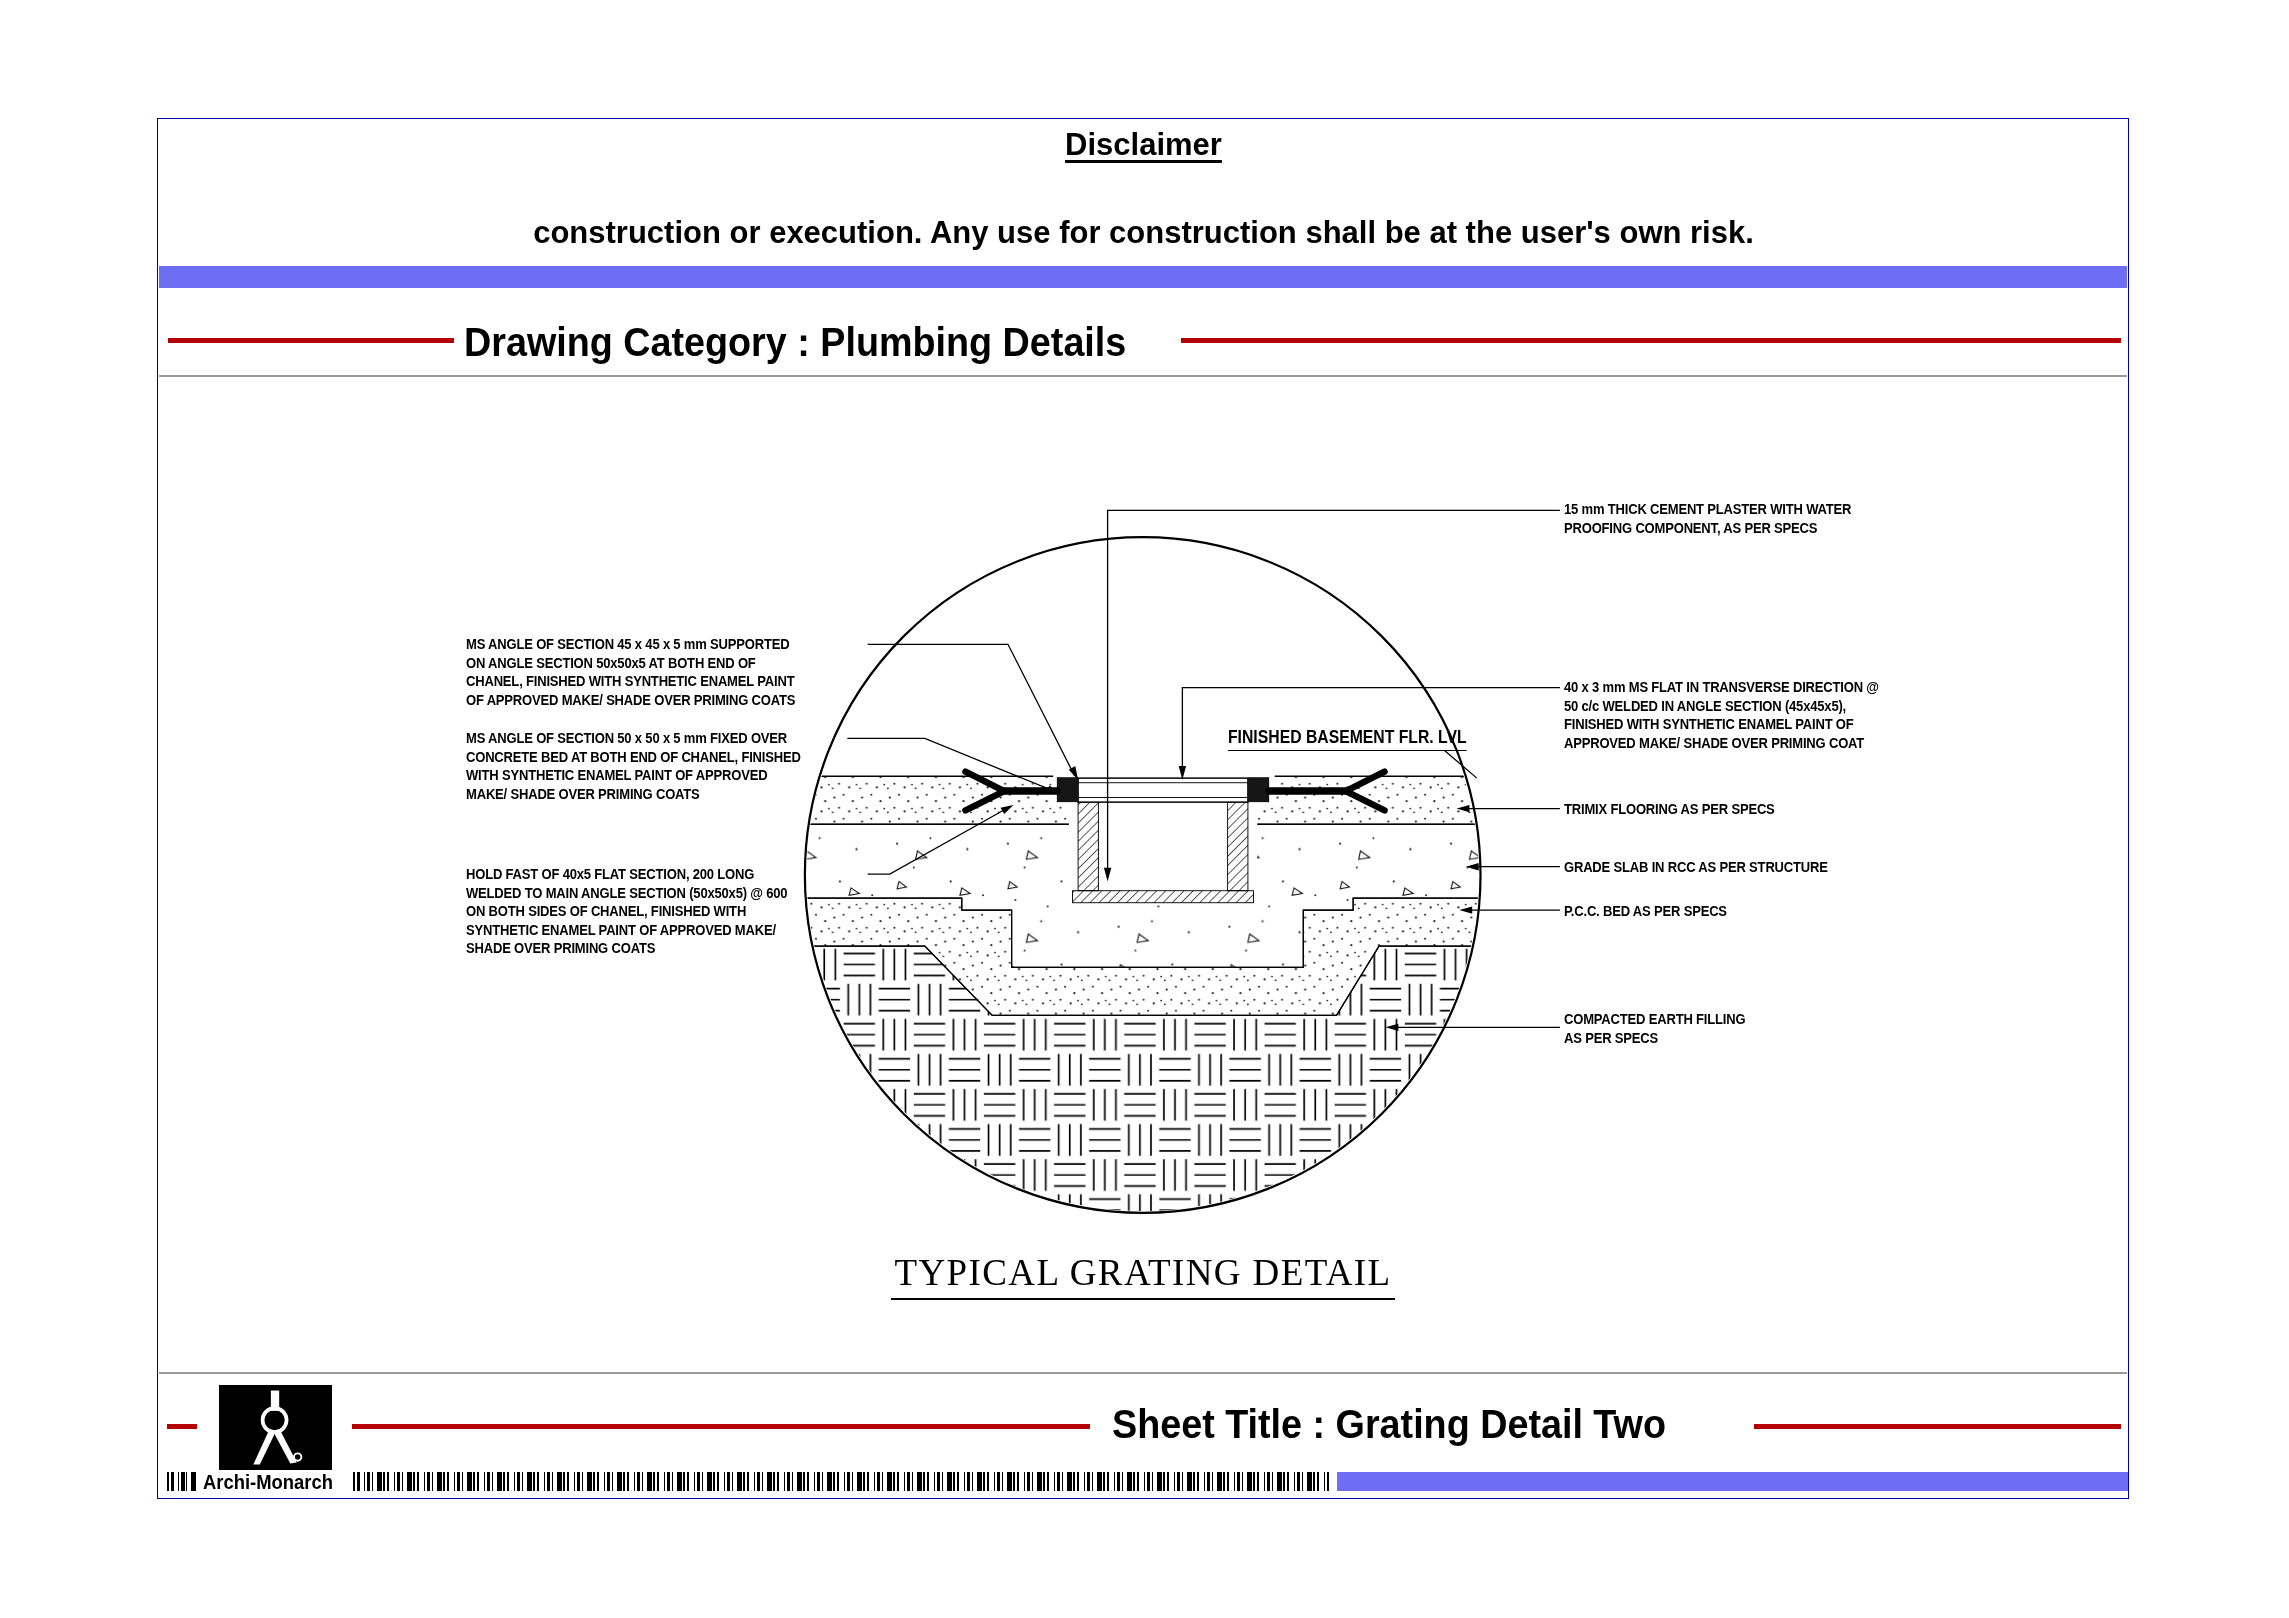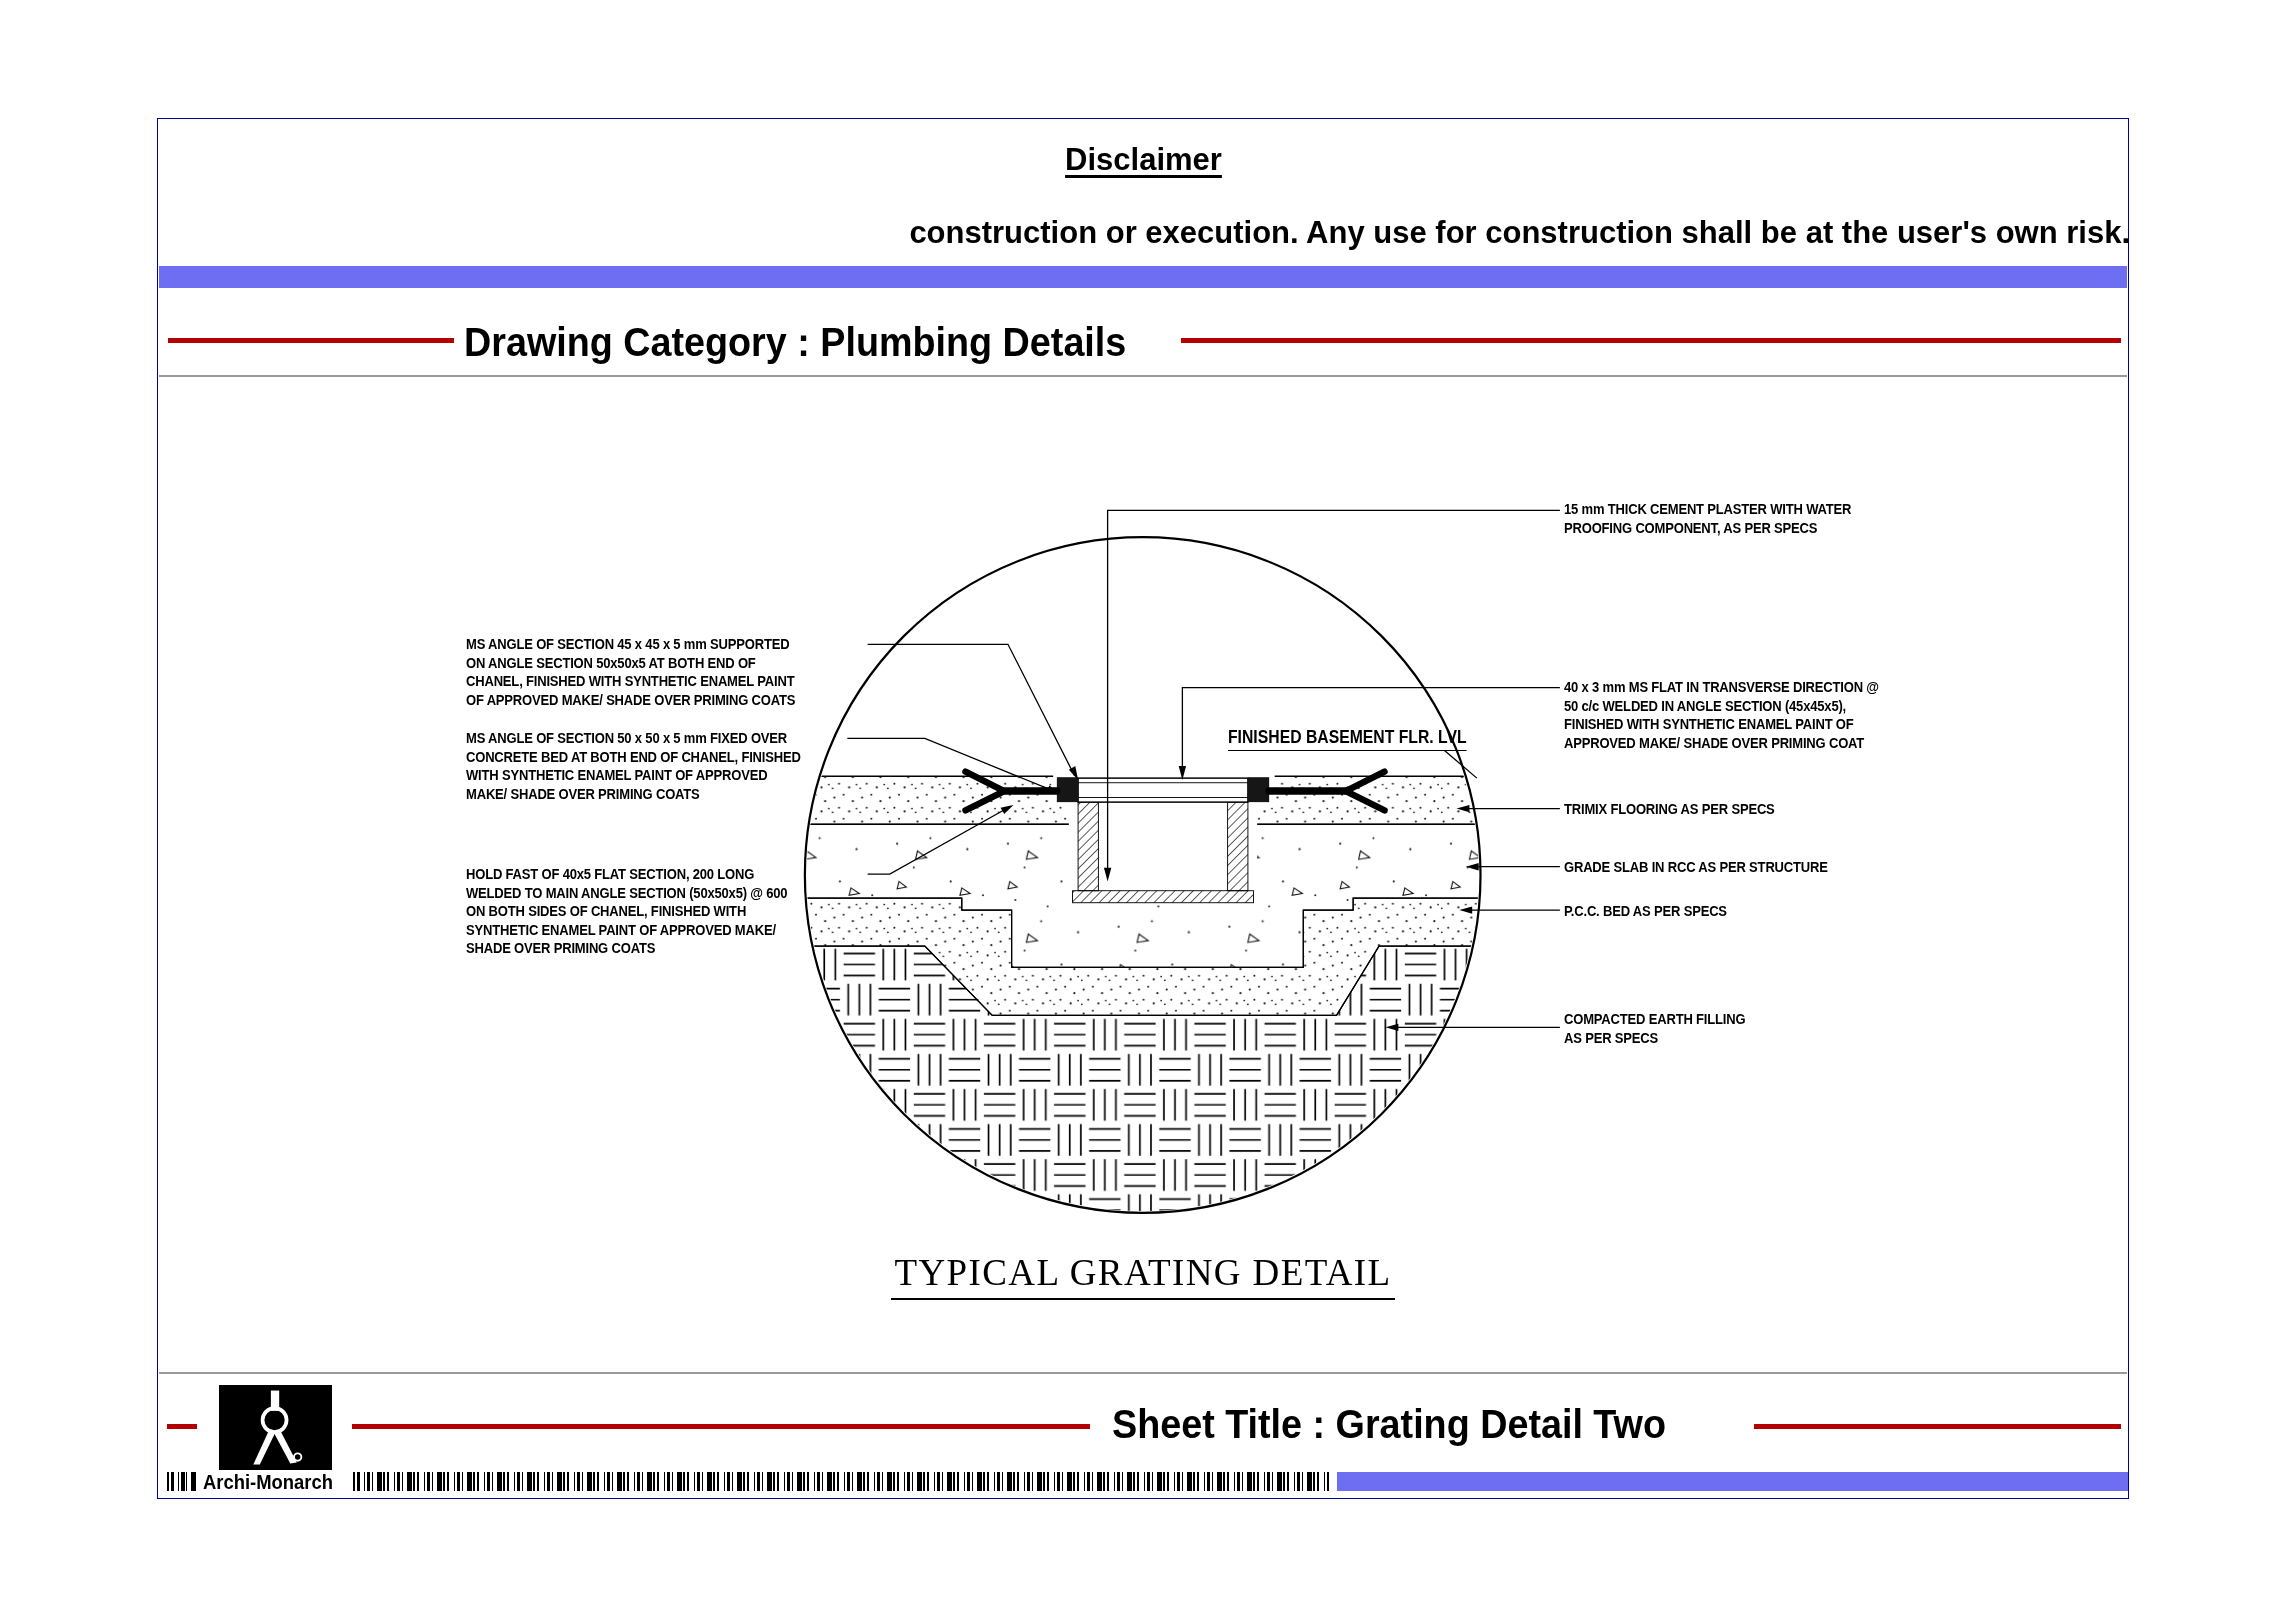--- a/index.html
+++ b/index.html
@@ -4,24 +4,24 @@
 <style>
   html,body{margin:0;padding:0;background:#fff;}
   .page{position:relative;width:2290px;height:1619px;background:#fff;overflow:hidden;
         font-family:"Liberation Sans","DejaVu Sans",sans-serif;color:#000;}
   .abs{position:absolute;}
   .frame{left:157px;top:118px;width:1970px;height:1379px;border:1.8px solid #0000a0;}
   .bluebar{background:#6e6ef2;}
   .redline{background:#b30000;height:4.6px;}
   .grayline{background:#9a9a9a;height:1.8px;}
   .center{text-align:center;}
-  .disc-title{left:157px;top:142px;width:1973px;font-size:31px;font-weight:bold;}
+  .disc-title{left:157px;top:127px;width:1973px;font-size:31px;font-weight:bold;}
   .disc-title span{text-decoration:underline;text-underline-offset:4.6px;}
   .disc-line1{left:157px;top:174px;width:1973px;font-size:31px;font-weight:bold;}
-  .disc-line2{left:157px;top:215px;width:1973px;font-size:31px;font-weight:bold;text-align:right;}
+  .disc-line2{left:157px;top:215px;width:1973px;font-size:31px;font-weight:bold;}
   .cat-text{left:464px;top:319px;font-size:41px;font-weight:bold;transform:scaleX(0.92);transform-origin:left top;white-space:nowrap;}
   .sheet-text{left:1112px;top:1401px;font-size:41px;font-weight:bold;transform:scaleX(0.92);transform-origin:left top;white-space:nowrap;}
   .callout{font-size:14px;font-weight:bold;line-height:18.5px;letter-spacing:-0.2px;
            white-space:pre-line;transform:scaleX(0.93);transform-origin:left top;}
   .callout-l{left:466px;width:415px;}
   .callout-r{left:1564px;width:351px;}
   .lvl-label{left:1228px;top:727px;font-size:17.5px;font-weight:bold;transform:scaleX(0.9);transform-origin:left top;}
   .lvl-label span{display:inline-block;border-bottom:1.8px solid #000;padding-bottom:1.8px;white-space:nowrap;}
   .dwg-title{left:866px;top:1251px;width:554px;text-align:center;}
   .dwg-title span{display:inline-block;font-family:Liberation Serif, serif;

